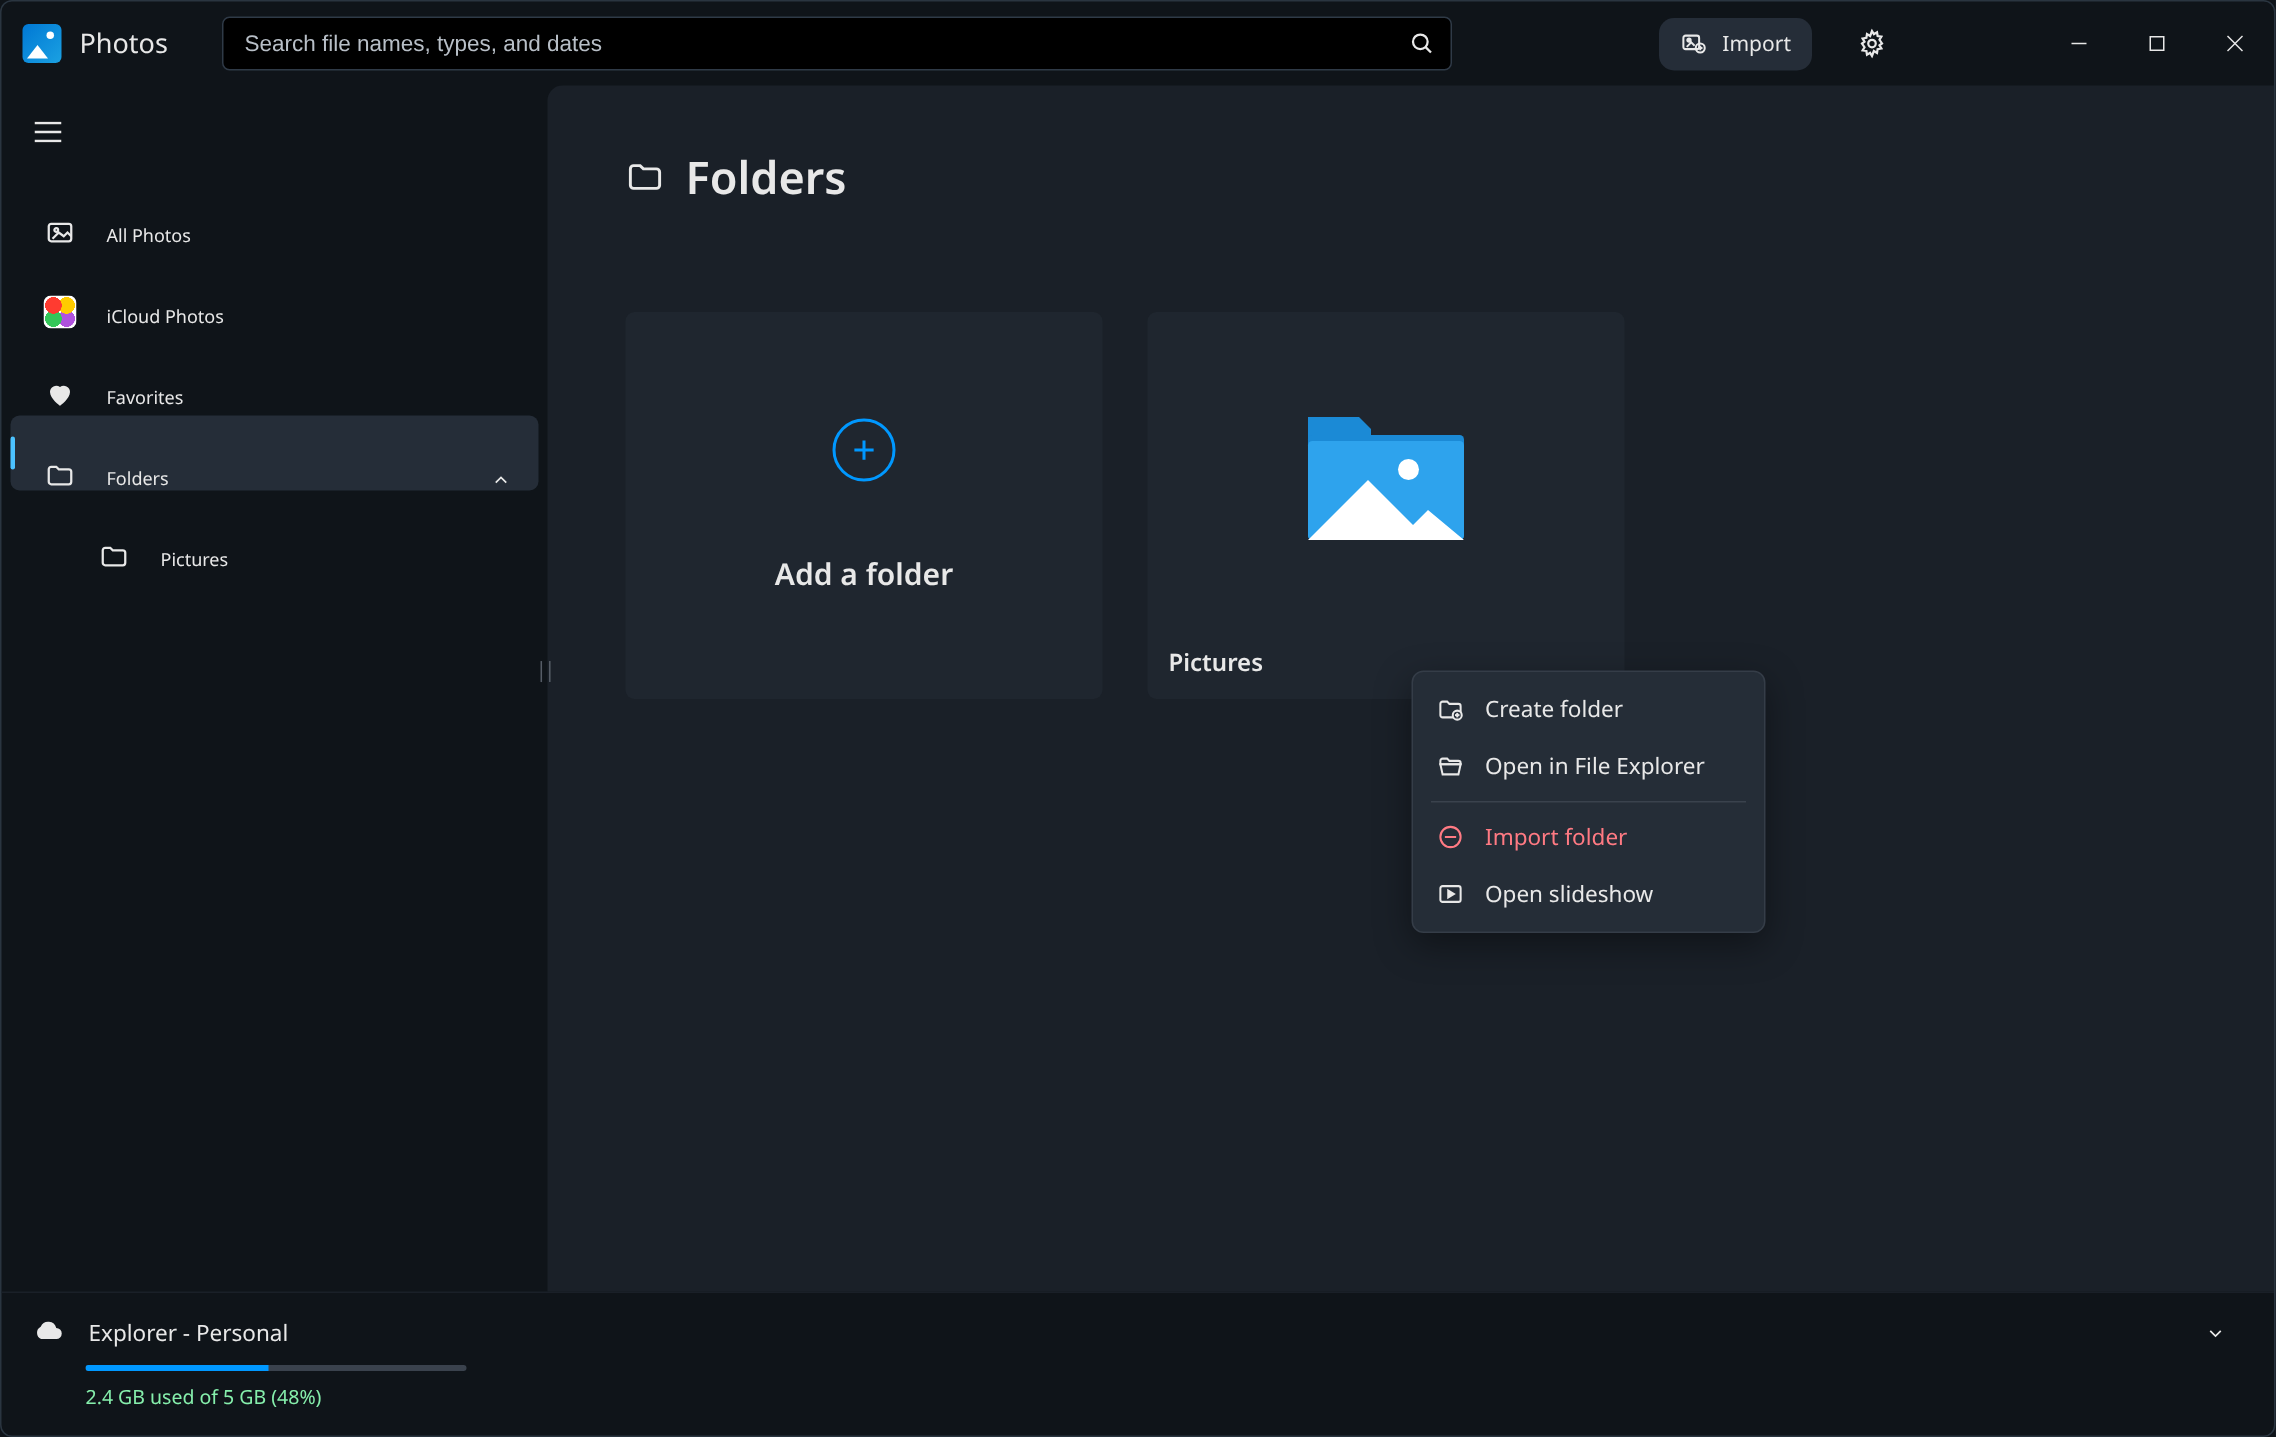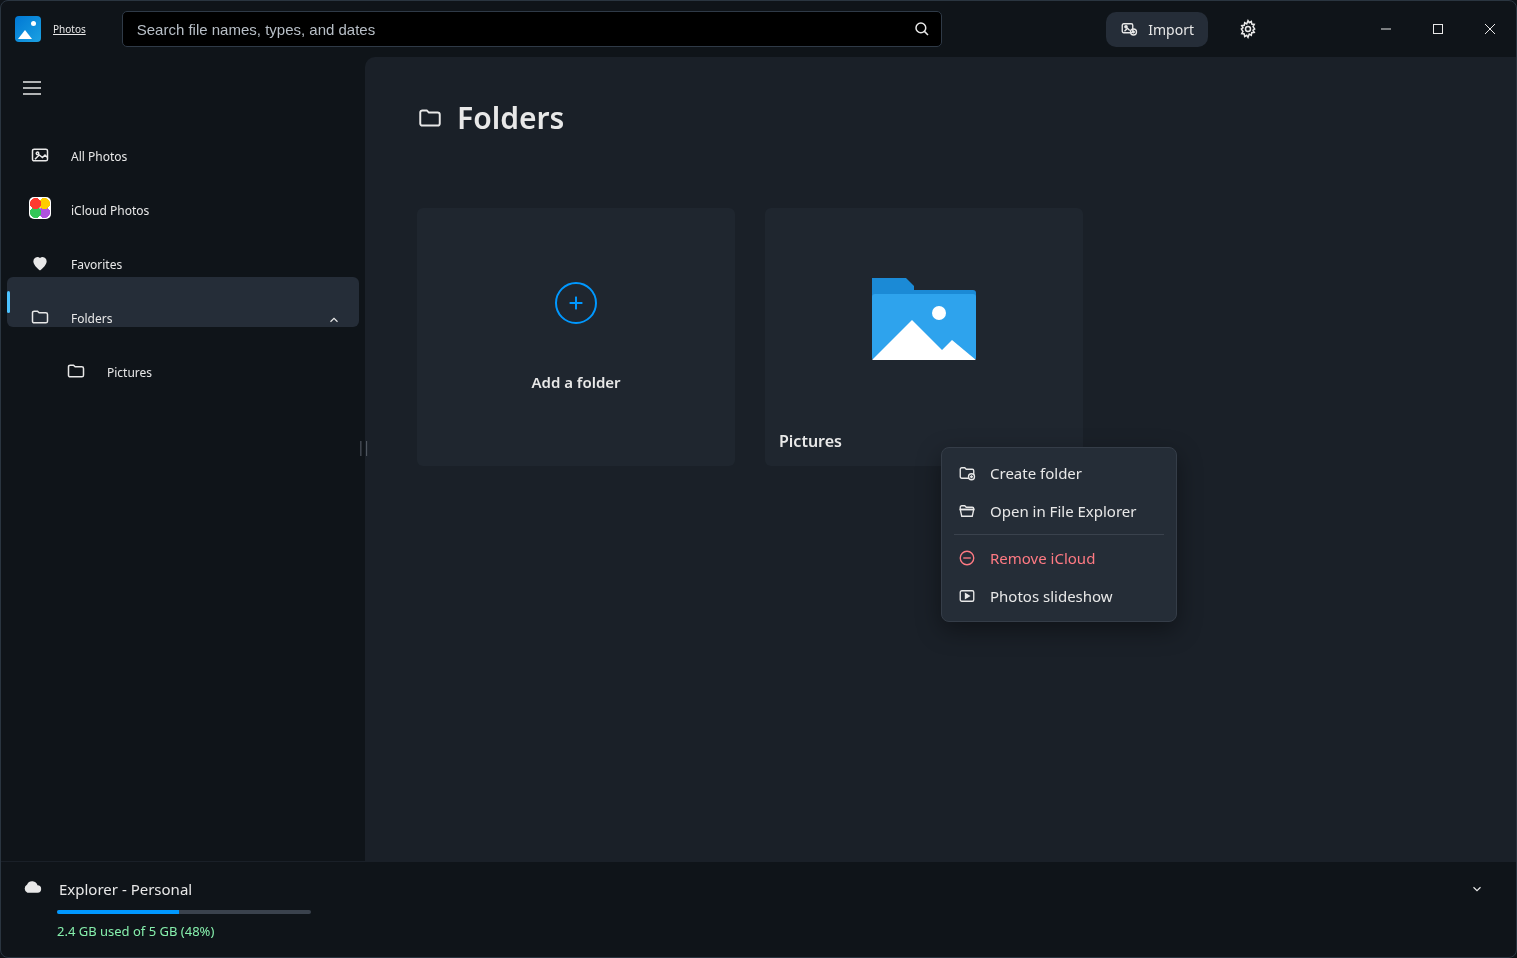--- a/index.html
+++ b/index.html
@@ -37,21 +37,21 @@
   border-bottom:9px solid #fff;
 }
 .app-logo::after{
   content:"";
   position:absolute;
   top:5px; right:5px;
   width:5px; height:5px;
   background:#fff;
   border-radius:50%;
 }
-.app-name { font-size: 10px; margin-right: 24px; text-decoration: underline; }
+.app-name { font-size: 18px; margin-right: 24px; }
 .search-wrap {
   flex: 0 0 820px;
   position: relative;
 }
 .search-input {
   width: 100%;
   height: 36px;
   background: #000000;
   border: 1px solid #2f3a47;
   border-radius: 5px;
@@ -176,21 +176,21 @@
   position:relative;
 }
 .add-circle {
   width:42px;height:42px;
   border:2.5px solid #0098ff;
   border-radius:50%;
   display:flex;align-items:center;justify-content:center;
   color:#0098ff;
   margin-bottom:48px;
 }
-.add-label { font-size:15px; font-weight:600; }
+.add-label { font-size:20px; font-weight:600; }
 .folder-card { align-items:flex-start; justify-content:flex-start; }
 .folder-illus {
   margin: 60px auto 0 auto;
 }
 .folder-name {
   position:absolute;
   bottom:14px; left:14px;
   font-size:16px; font-weight:600;
 }
 .grip {
@@ -414,28 +414,28 @@
             <path d="M3 10h18l-2 9H5z"></path>
           </svg>
         <span>Open in File Explorer</span>
       </div>
       <div class="ctx-sep"></div>
       <div class="ctx-item danger">
         <svg width="18" height="18" viewBox="0 0 24 24" fill="none" stroke="currentColor" stroke-width="1.8">
             <circle cx="12" cy="12" r="9"></circle>
             <line x1="7" y1="12" x2="17" y2="12"></line>
           </svg>
-        <span>Remove iCloud</span>
+        <span>Import folder</span>
       </div>
       <div class="ctx-item">
         <svg width="18" height="18" viewBox="0 0 24 24" fill="none" stroke="currentColor" stroke-width="1.8">
             <rect x="3" y="5" width="18" height="14" rx="2"></rect>
             <polygon points="10,9 10,15 15,12" fill="currentColor"></polygon>
           </svg>
-        <span>Photos slideshow</span>
+        <span>Open slideshow</span>
       </div>
     </div>
   </div>
 </div>
 
 <div class="footer">
   <div class="footer-row1">
     <svg width="22" height="22" viewBox="0 0 24 24" fill="currentColor">
         <path d="M18 16a4 4 0 0 0 0-8 6 6 0 0 0-11.3-1A5 5 0 0 0 7 16z"></path>
       </svg>

